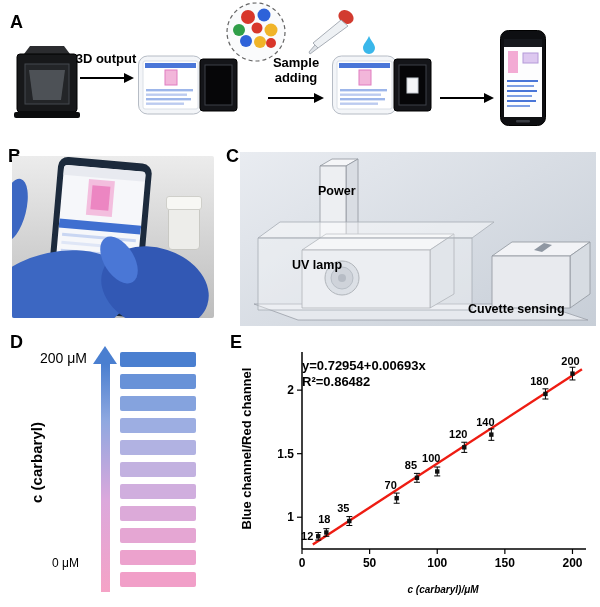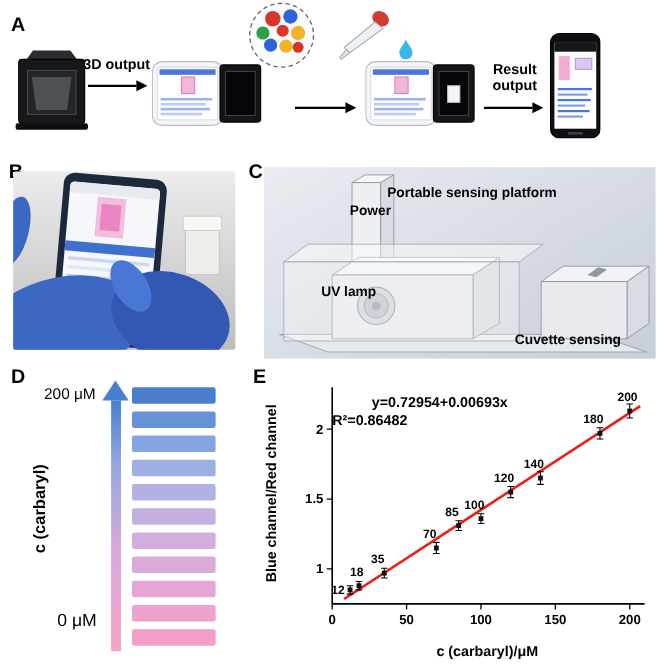--- a/index.html
+++ b/index.html
@@ -22,21 +22,21 @@
   .dshaft{position:absolute;left:101px;top:364px;width:9px;height:228px;
           background:linear-gradient(to top,#f5a3c6 0%,#dca8dc 40%,#8fa8e0 75%,#4a7fd0 100%);}
   .dhead{position:absolute;left:93px;top:346px;width:0;height:0;
          border-left:12px solid transparent;border-right:12px solid transparent;
          border-bottom:18px solid #4a7fd0;}
   .vlabel{position:absolute;left:-54px;top:454px;width:180px;text-align:center;
           font-weight:bold;font-size:15px;transform:rotate(-90deg);}
   .eylabel{position:absolute;left:126px;top:441px;width:240px;text-align:center;
            font-weight:bold;font-size:13px;transform:rotate(-90deg);}
   .exlabel{position:absolute;left:343px;top:584px;width:200px;text-align:center;
-           font-weight:bold;font-size:13px;}
+           font-weight:bold;font-size:10px;font-style:italic;}
   .eq{position:absolute;font-weight:bold;font-size:13px;}
 </style>
 </head>
 <body>
 
 <div class="fig">
 
   <div class="plabel" style="left:10px;top:12px;">A</div>
 
   <svg class="abs" style="left:14px;top:44px;" width="66" height="76" viewBox="0 0 66 76">
@@ -80,40 +80,40 @@
 
   <svg class="abs" style="left:302px;top:8px;" width="54" height="50" viewBox="0 0 54 50">
     <ellipse cx="44" cy="9" rx="8" ry="6.5" transform="rotate(35 44 9)" fill="#d23b2f"></ellipse>
     <polygon points="39,12 46,18 16,40 11,35" fill="#eef1f4" stroke="#a8aeb6"></polygon>
     <polygon points="13,37 16,40 8,46 7,44" fill="#dfe3e8" stroke="#a8aeb6"></polygon>
   </svg>
   <svg class="abs" style="left:362px;top:36px;" width="14" height="18" viewBox="0 0 14 18">
     <path d="M7 0 C5 5 1 8 1 12 a6 6 0 0 0 12 0 C13 8 9 5 7 0 Z" fill="#3ab7ea"></path>
   </svg>
 
+  <div class="arrowtext" style="left:264px;top:56px;">Sample adding</div>
   <svg class="abs" style="left:268px;top:92px;" width="56" height="12" viewBox="0 0 56 12">
     <line x1="0" y1="6" x2="46" y2="6" stroke="#000" stroke-width="2"></line>
       <polygon points="46,1 56,6 46,11" fill="#000"></polygon>
   </svg>
 
   <svg class="abs" style="left:332px;top:52px;" width="100" height="66" viewBox="0 0 100 66">
     <rect x="0.5" y="4" width="64" height="58" rx="9" fill="#f3f5f8" stroke="#b6bcc5"></rect>
     <rect x="5" y="9" width="55" height="48" rx="2" fill="#ffffff" stroke="#dadfe6"></rect>
     <rect x="7" y="11" width="51" height="5" fill="#4a76d8"></rect>
     <rect x="27" y="18" width="12" height="15" fill="#f2b6da" stroke="#e07cc0"></rect>
     <rect x="8" y="37" width="47" height="2.4" fill="#9db6ea"></rect>
     <rect x="8" y="41.5" width="41" height="2.4" fill="#bccbf0"></rect>
     <rect x="8" y="46" width="45" height="2.4" fill="#9db6ea"></rect>
     <rect x="8" y="50.5" width="38" height="2.4" fill="#bccbf0"></rect>
     <rect x="62" y="7" width="37" height="52" rx="3" fill="#141519" stroke="#000"></rect>
     <rect x="67" y="13" width="27" height="40" fill="#060608" stroke="#3c4048"></rect>
     <rect x="75" y="26" width="11" height="15" fill="#f4f5f7" stroke="#c6cbd2"></rect>
   </svg>
 
-  <div class="arrowtext" style="left:436px;top:56px;">Result output</div>
   <svg class="abs" style="left:440px;top:92px;" width="54" height="12" viewBox="0 0 54 12">
     <line x1="0" y1="6" x2="44" y2="6" stroke="#000" stroke-width="2"></line>
       <polygon points="44,1 54,6 44,11" fill="#000"></polygon>
   </svg>
 
   <svg class="abs" style="left:500px;top:30px;" width="46" height="96" viewBox="0 0 46 96">
     <rect x="0.5" y="0.5" width="45" height="95" rx="8" fill="#0e0f12" stroke="#000"></rect>
     <rect x="4" y="9" width="38" height="78" fill="#fdfdfe"></rect>
     <rect x="4" y="9" width="38" height="8" fill="#16181d"></rect>
     <rect x="8" y="21" width="10" height="22" fill="#f3abd4"></rect>
@@ -177,29 +177,28 @@
 
       <polygon points="252,104 272,90 350,90 330,104" fill="#f2f3f6" stroke="#8f959d" stroke-width="0.8"></polygon>
       <polygon points="330,104 350,90 350,142 330,156" fill="#d7dce2" stroke="#8f959d" stroke-width="0.8"></polygon>
       <polygon points="252,104 330,104 330,156 252,156" fill="#e8eaee" stroke="#8f959d" stroke-width="0.8"></polygon>
       <polygon points="294,98 304,91 312,93 302,100" fill="#8f97a2"></polygon>
 
       <polygon points="18,86 40,70 254,70 232,86" fill="rgba(255,255,255,0.45)" stroke="#a6acb4" stroke-width="0.8"></polygon>
       <polygon points="18,86 232,86 232,158 18,158" fill="rgba(255,255,255,0.30)" stroke="#a6acb4" stroke-width="0.8"></polygon>
     </svg>
     <div class="cadlbl" style="left:30px;top:32px;margin-left:48px;">Power</div>
-    <div class="cadlbl" style="left:112px;top:16px;">Portable sensing platform</div>
     <div class="cadlbl" style="left:52px;top:106px;">UV lamp</div>
     <div class="cadlbl" style="left:228px;top:150px;">Cuvette sensing</div>
   </div>
 
   <div class="plabel" style="left:10px;top:332px;">D</div>
 
   <div class="txt" style="left:40px;top:350px;font-size:14px;">200 μM</div>
-  <div class="txt" style="left:52px;top:556px;font-size:16px;">0 μM</div>
+  <div class="txt" style="left:52px;top:556px;font-size:12px;">0 μM</div>
   <div class="vlabel">c (carbaryl)</div>
 
   <div class="dhead"></div>
   <div class="dshaft"></div>
   <div id="d-bars">
       <div class="dbar" style="background: rgb(74, 127, 208);"></div>
       <div class="dbar" style="background: rgb(104, 146, 216);"></div>
       <div class="dbar" style="background: rgb(133, 163, 222);"></div>
       <div class="dbar" style="background: rgb(157, 174, 226);"></div>
       <div class="dbar" style="background: rgb(177, 178, 226);"></div>
@@ -278,17 +277,17 @@
       <line x1="280.42857142857144" y1="46.85806451612905" x2="286.42857142857144" y2="46.85806451612905" stroke="#000" stroke-width="1"></line>
       <line x1="280.42857142857144" y1="57.02580645161288" x2="286.42857142857144" y2="57.02580645161288" stroke="#000" stroke-width="1"></line>
       <rect x="281.22857142857146" y="49.74193548387093" width="4.4" height="4.4" fill="#101010"></rect>
       <text x="277.42857142857144" y="42.941935483870935" text-anchor="middle" font-size="11" font-weight="bold" font-family="Liberation Sans, sans-serif">180</text>
       <line x1="310.4761904761905" y1="25.251612903225833" x2="310.4761904761905" y2="37.961290322580595" stroke="#000" stroke-width="1"></line>
       <line x1="307.4761904761905" y1="25.251612903225833" x2="313.4761904761905" y2="25.251612903225833" stroke="#000" stroke-width="1"></line>
       <line x1="307.4761904761905" y1="37.961290322580595" x2="313.4761904761905" y2="37.961290322580595" stroke="#000" stroke-width="1"></line>
       <rect x="308.2761904761905" y="29.406451612903215" width="4.4" height="4.4" fill="#101010"></rect>
       <text x="308.4761904761905" y="22.606451612903214" text-anchor="middle" font-size="11" font-weight="bold" font-family="Liberation Sans, sans-serif">200</text>
     </svg>
-  <div class="eq" style="left:302px;top:358px;padding-left:36px;">y=0.72954+0.00693x</div>
+  <div class="eq" style="left:302px;top:358px;">y=0.72954+0.00693x</div>
   <div class="eq" style="left:302px;top:374px;">R²=0.86482</div>
   <div class="exlabel">c (carbaryl)/μM</div>
 
 </div>
 
 </body></html>

